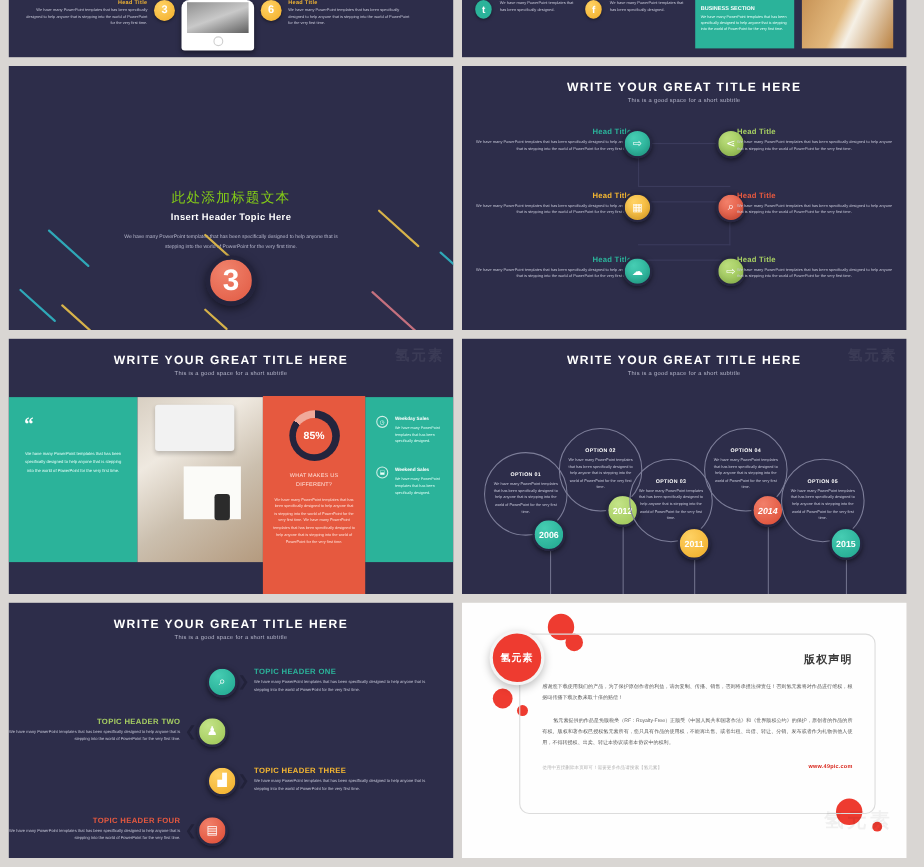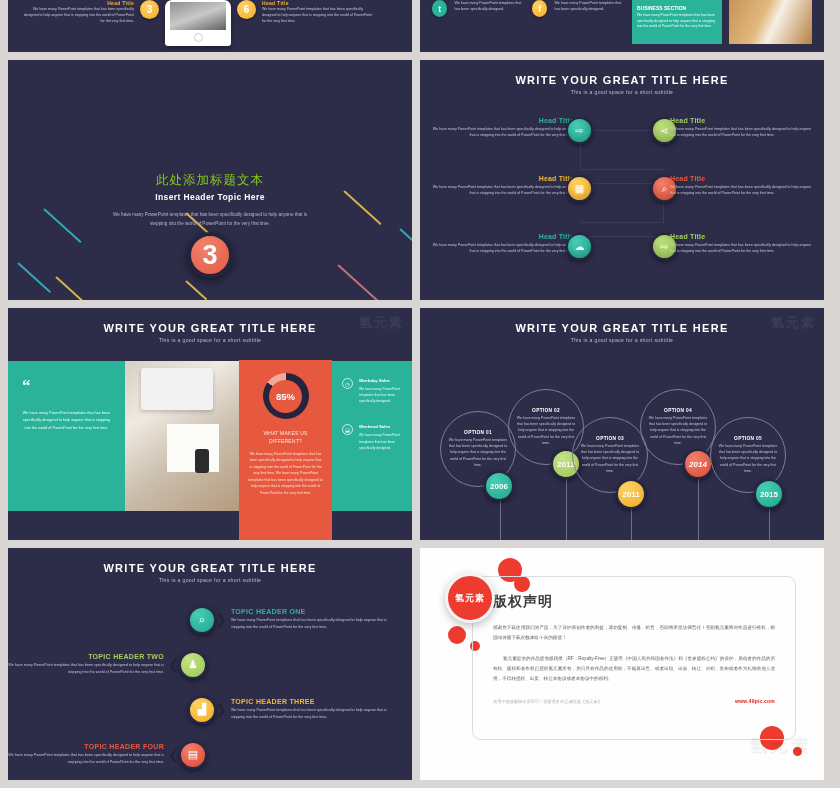--- a/index.html
+++ b/index.html
@@ -180,21 +180,21 @@
   .th-h { font-size: 7px; font-weight: bold; letter-spacing: .3px; }
   .th-b { font-size: 3.7px; color: #c4c5d6; line-height: 1.85; margin-top: 2px; }
   .arrowhead { color: #22223a; font-size: 13px; line-height: 1; }
 
   
   .cw { position: relative; height: 100%; background: #fefefe; }
   .cw-card {
     position: absolute; left: 52px; top: 28px; right: 28px; bottom: 40px;
     border: 1px solid #dcdcdc; border-radius: 9px; padding: 16px 20px;
   }
-  .cw-title { text-align: left; color: #3b3b3b; font-size: 14px; font-weight: bold; letter-spacing: 1px; }
+  .cw-title { text-align: right; color: #3b3b3b; font-size: 10px; font-weight: bold; letter-spacing: 1px; }
   .cw-p { color: #5a5a5a; font-size: 4.6px; line-height: 2.2; margin-top: 12px; text-align: justify; }
   .cw-p2 { margin-top: 11px; text-indent: 10px; }
   .cw-foot { display: flex; justify-content: space-between; align-items: center; margin-top: 14px; }
   .cw-fl { color: #b3b3b3; font-size: 4.2px; }
   .cw-fr { color: #d8261b; font-size: 5px; font-weight: bold; letter-spacing: .2px; }
   .bubble { position: absolute; border-radius: 50%; background: #ee3b30; }
   .logo-badge {
     position: absolute; left: 25px; top: 25px; width: 50px; height: 50px;
     border-radius: 50%; background: #ee3b30; border: 3px solid #f4f4f4;
     box-shadow: 0 3px 8px rgba(0,0,0,.25);

